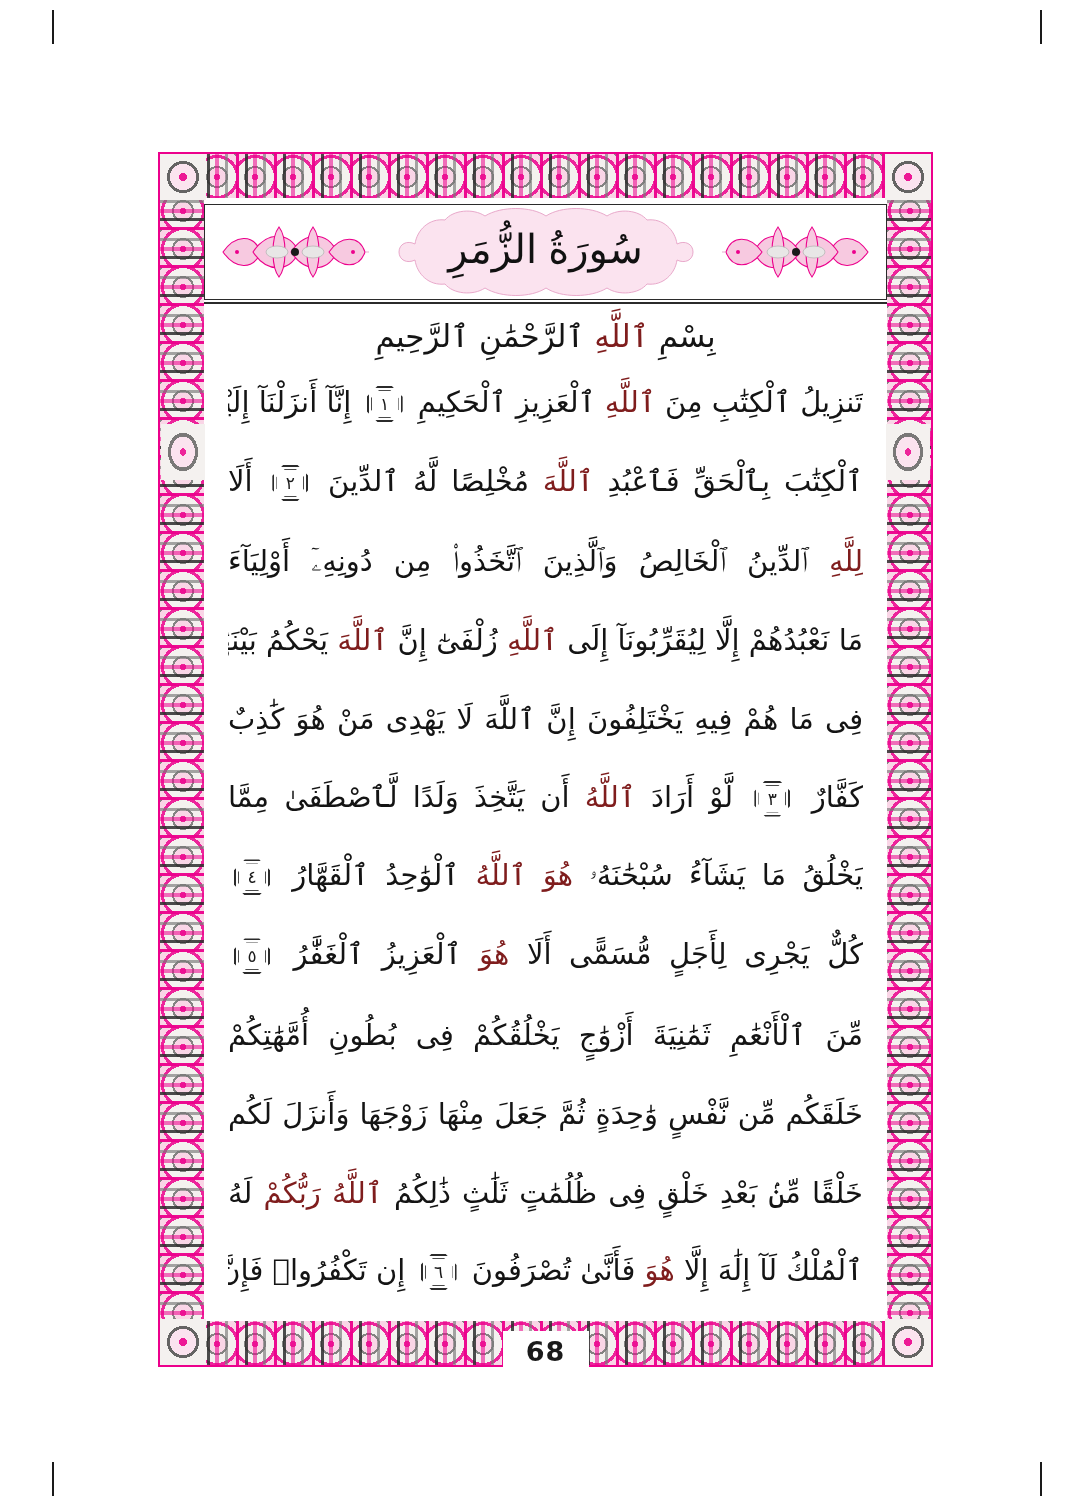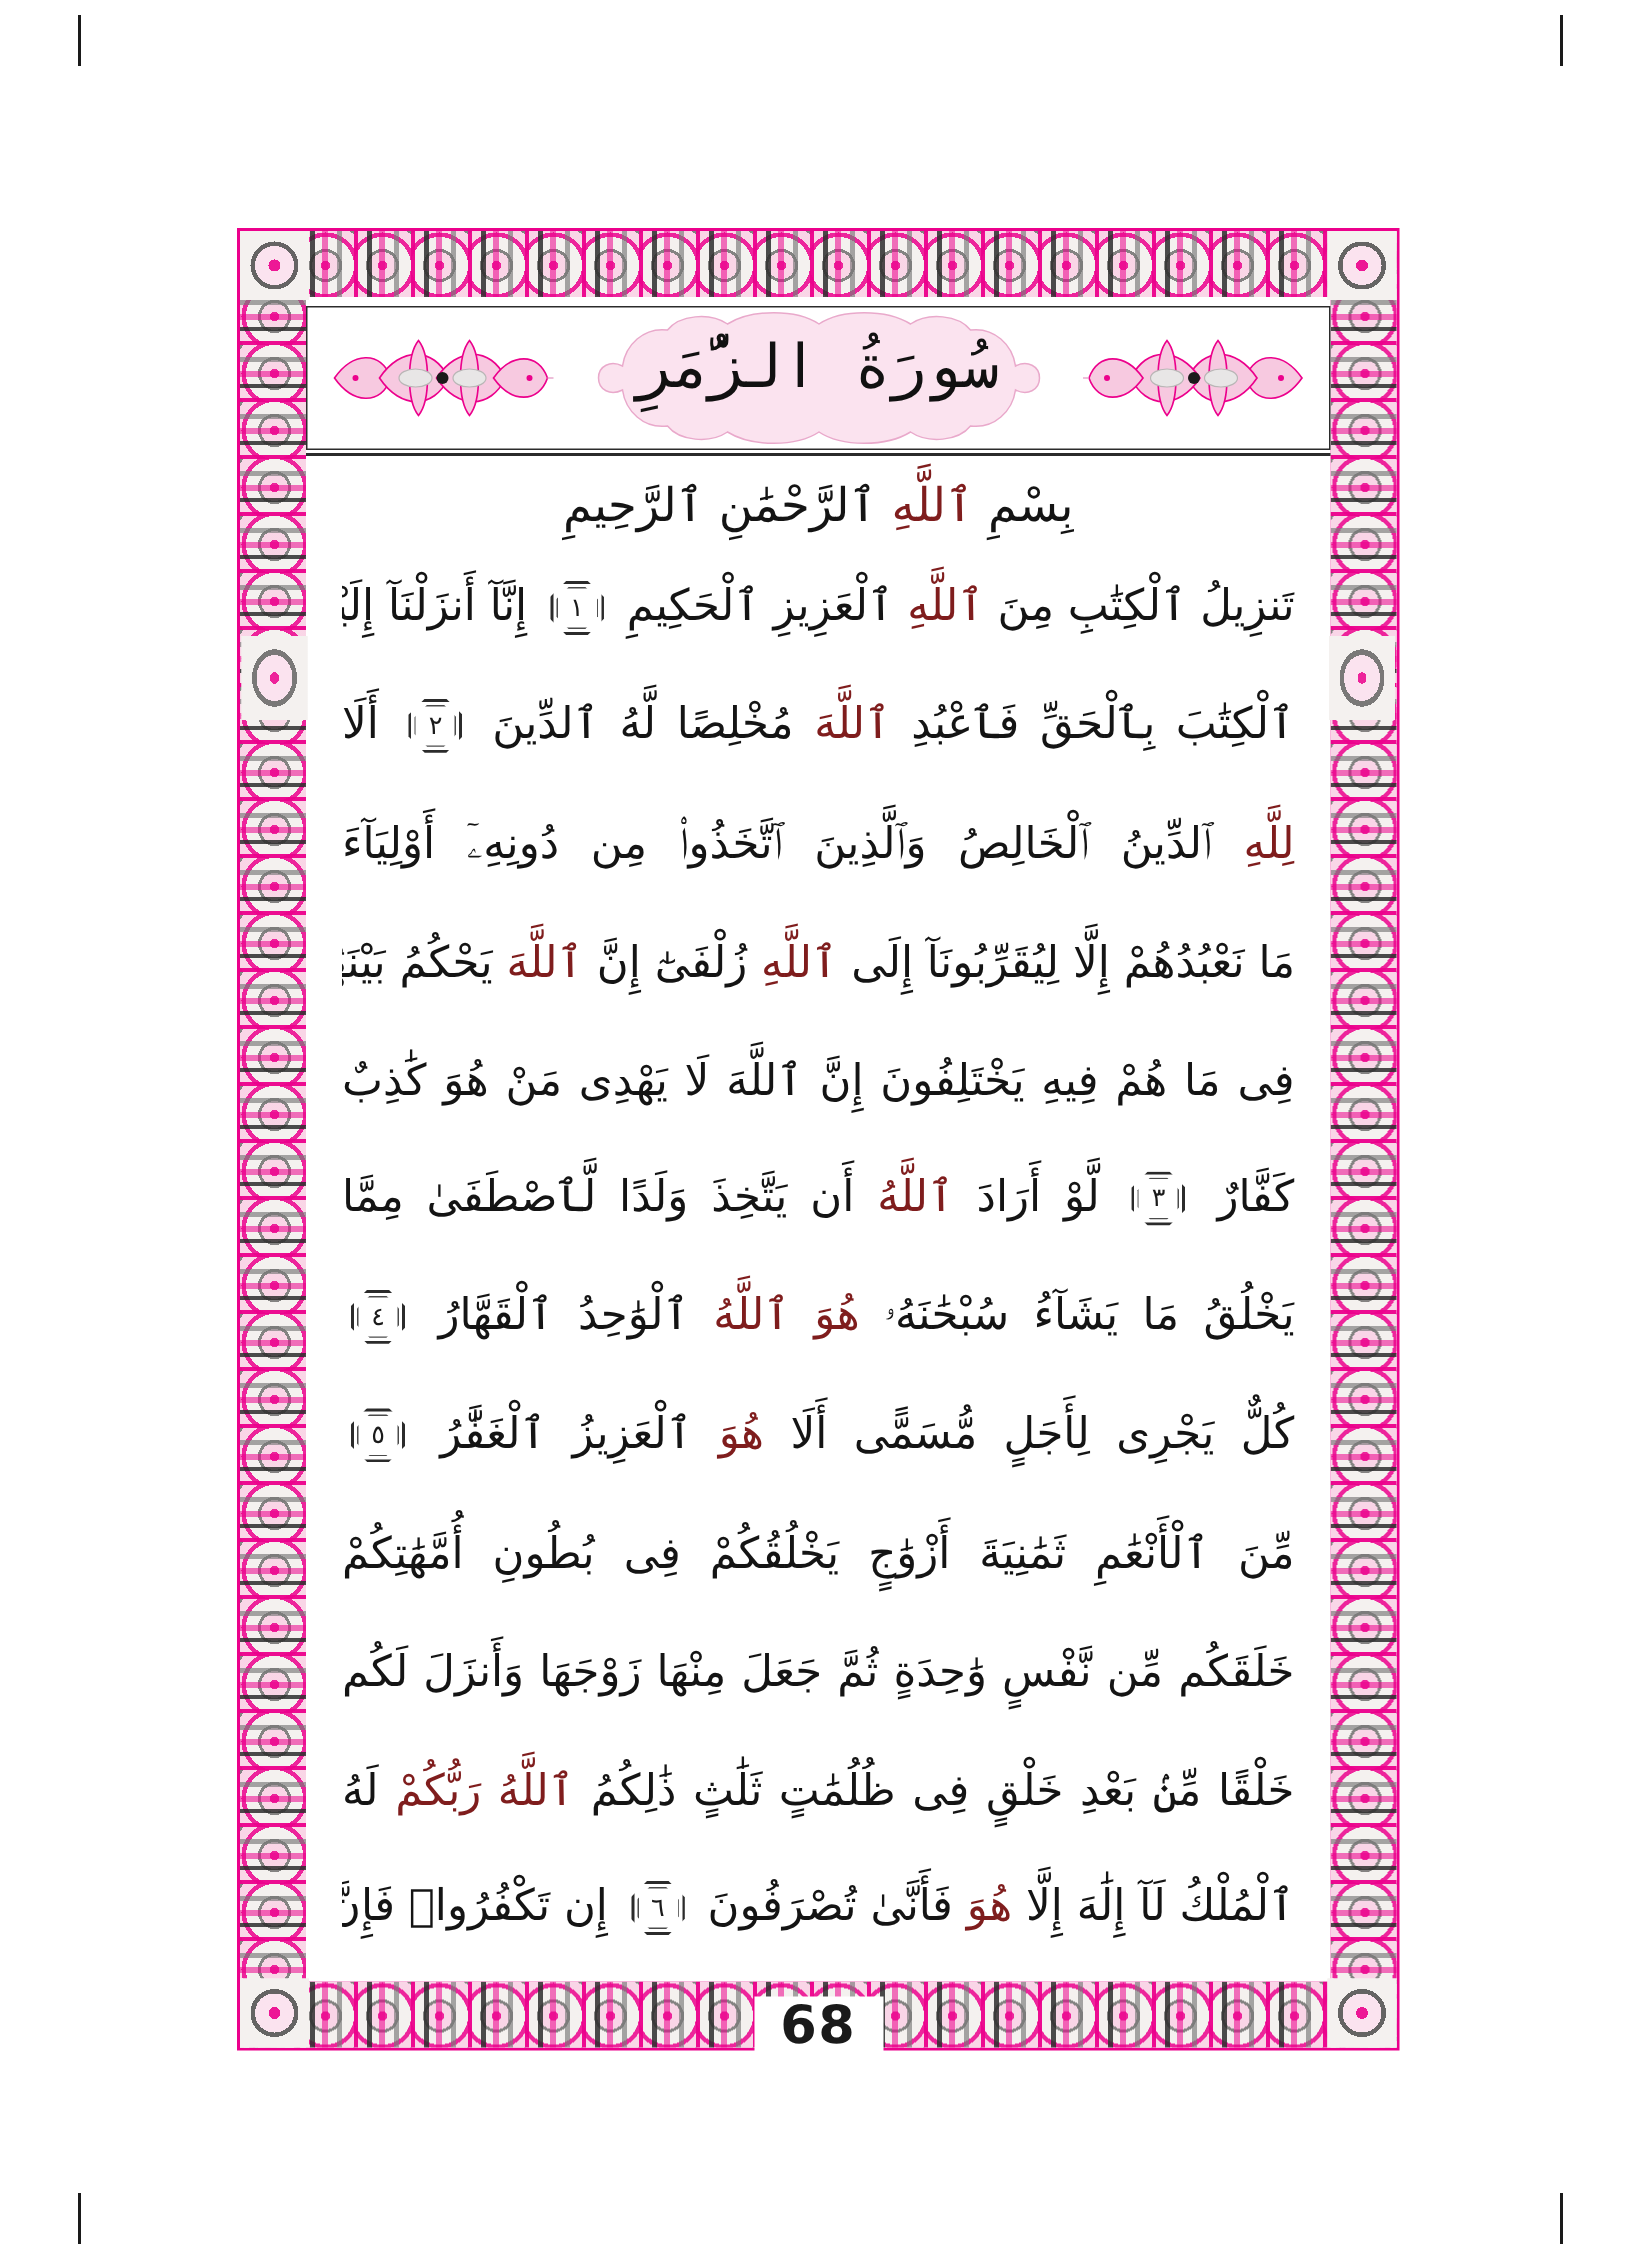--- a/index.html
+++ b/index.html
@@ -146,21 +146,21 @@
     left: 50%;
     transform: translateX(-50%);
     bottom: -4px;
     width: 86px;
     height: 40px;
     background: #ffffff;
     display: flex;
     align-items: center;
     justify-content: center;
     font-family: "DejaVu Sans", sans-serif;
-    font-size: 35px;
+    font-size: 27px;
     font-weight: 700;
     color: #1a1a1a;
     letter-spacing: 1px;
     z-index: 6;
   }
 
   
   .surah-header {
     position: absolute;
     left: 46px;
@@ -206,21 +206,21 @@
   }
 
   .cartouche-shape {
     position: absolute;
     inset: 0;
   }
 
   .surah-title {
     position: relative;
     z-index: 2;
-    font-family: Liberation Mono, monospace;
+    font-family: Liberation Sans, sans-serif;
     font-size: 40px;
     color: #111111;
     direction: rtl;
     white-space: nowrap;
     line-height: 1;
     padding-bottom: 6px;
   }
 
   
   .header-rule {

